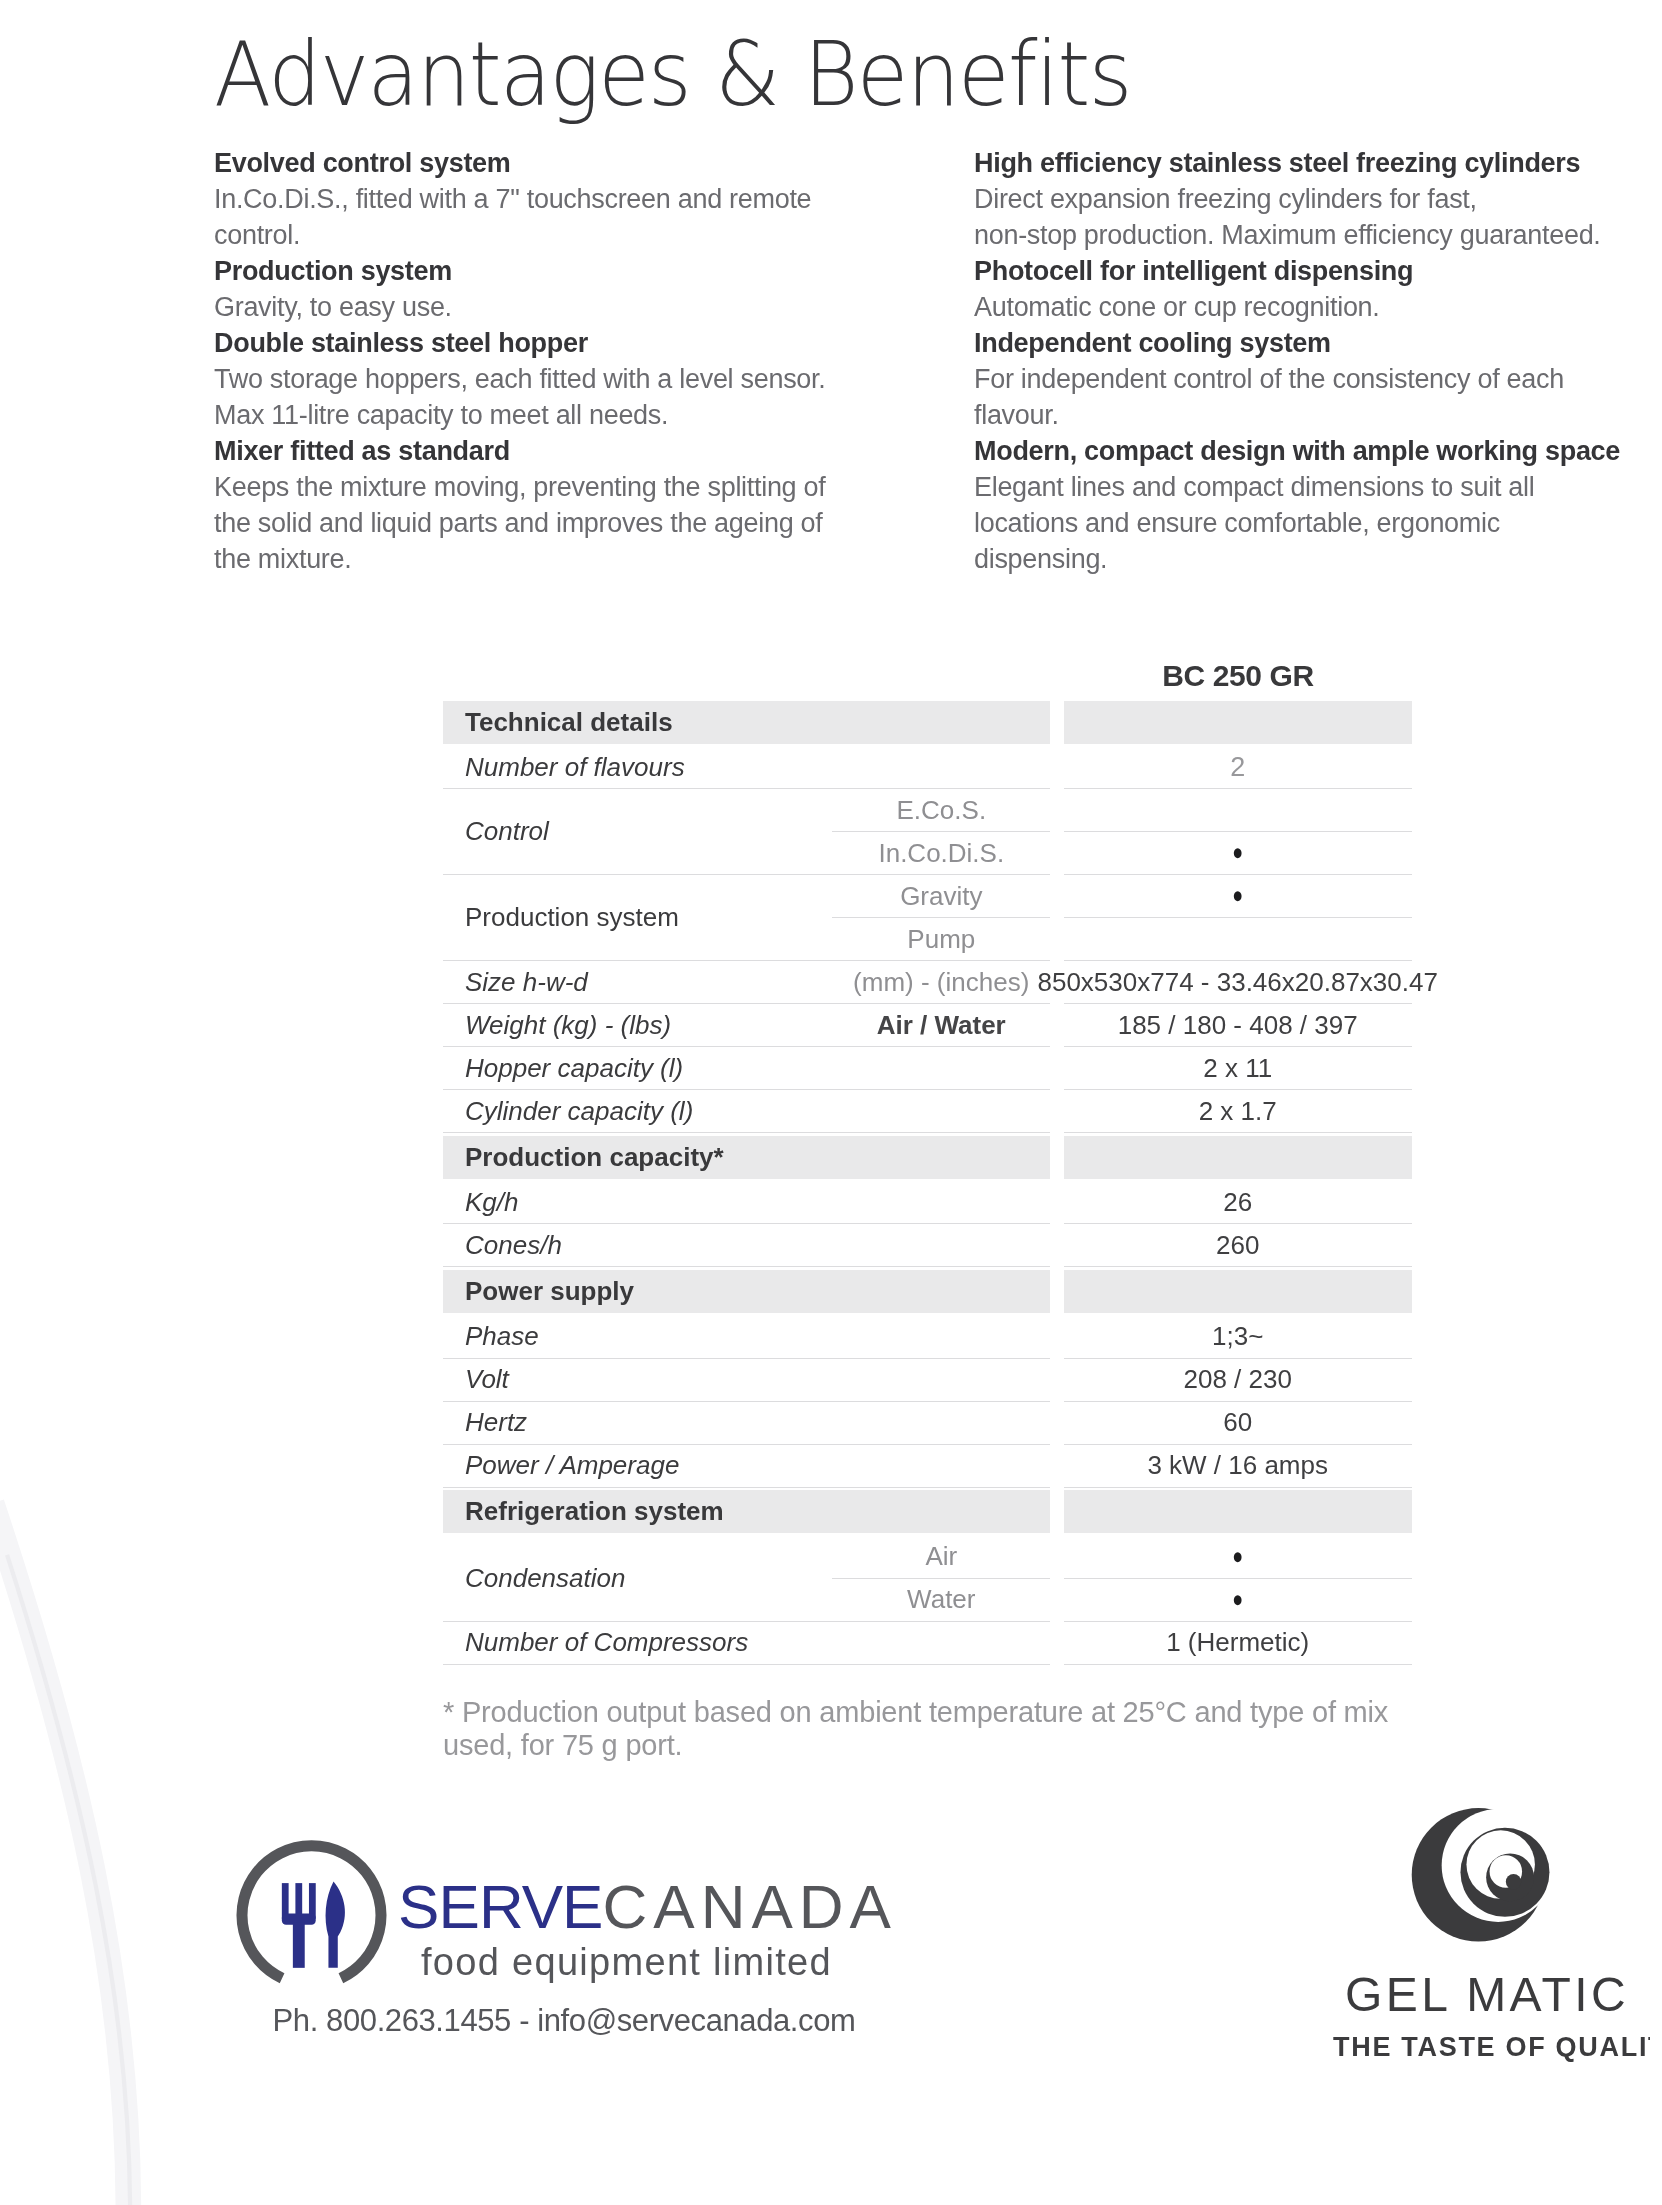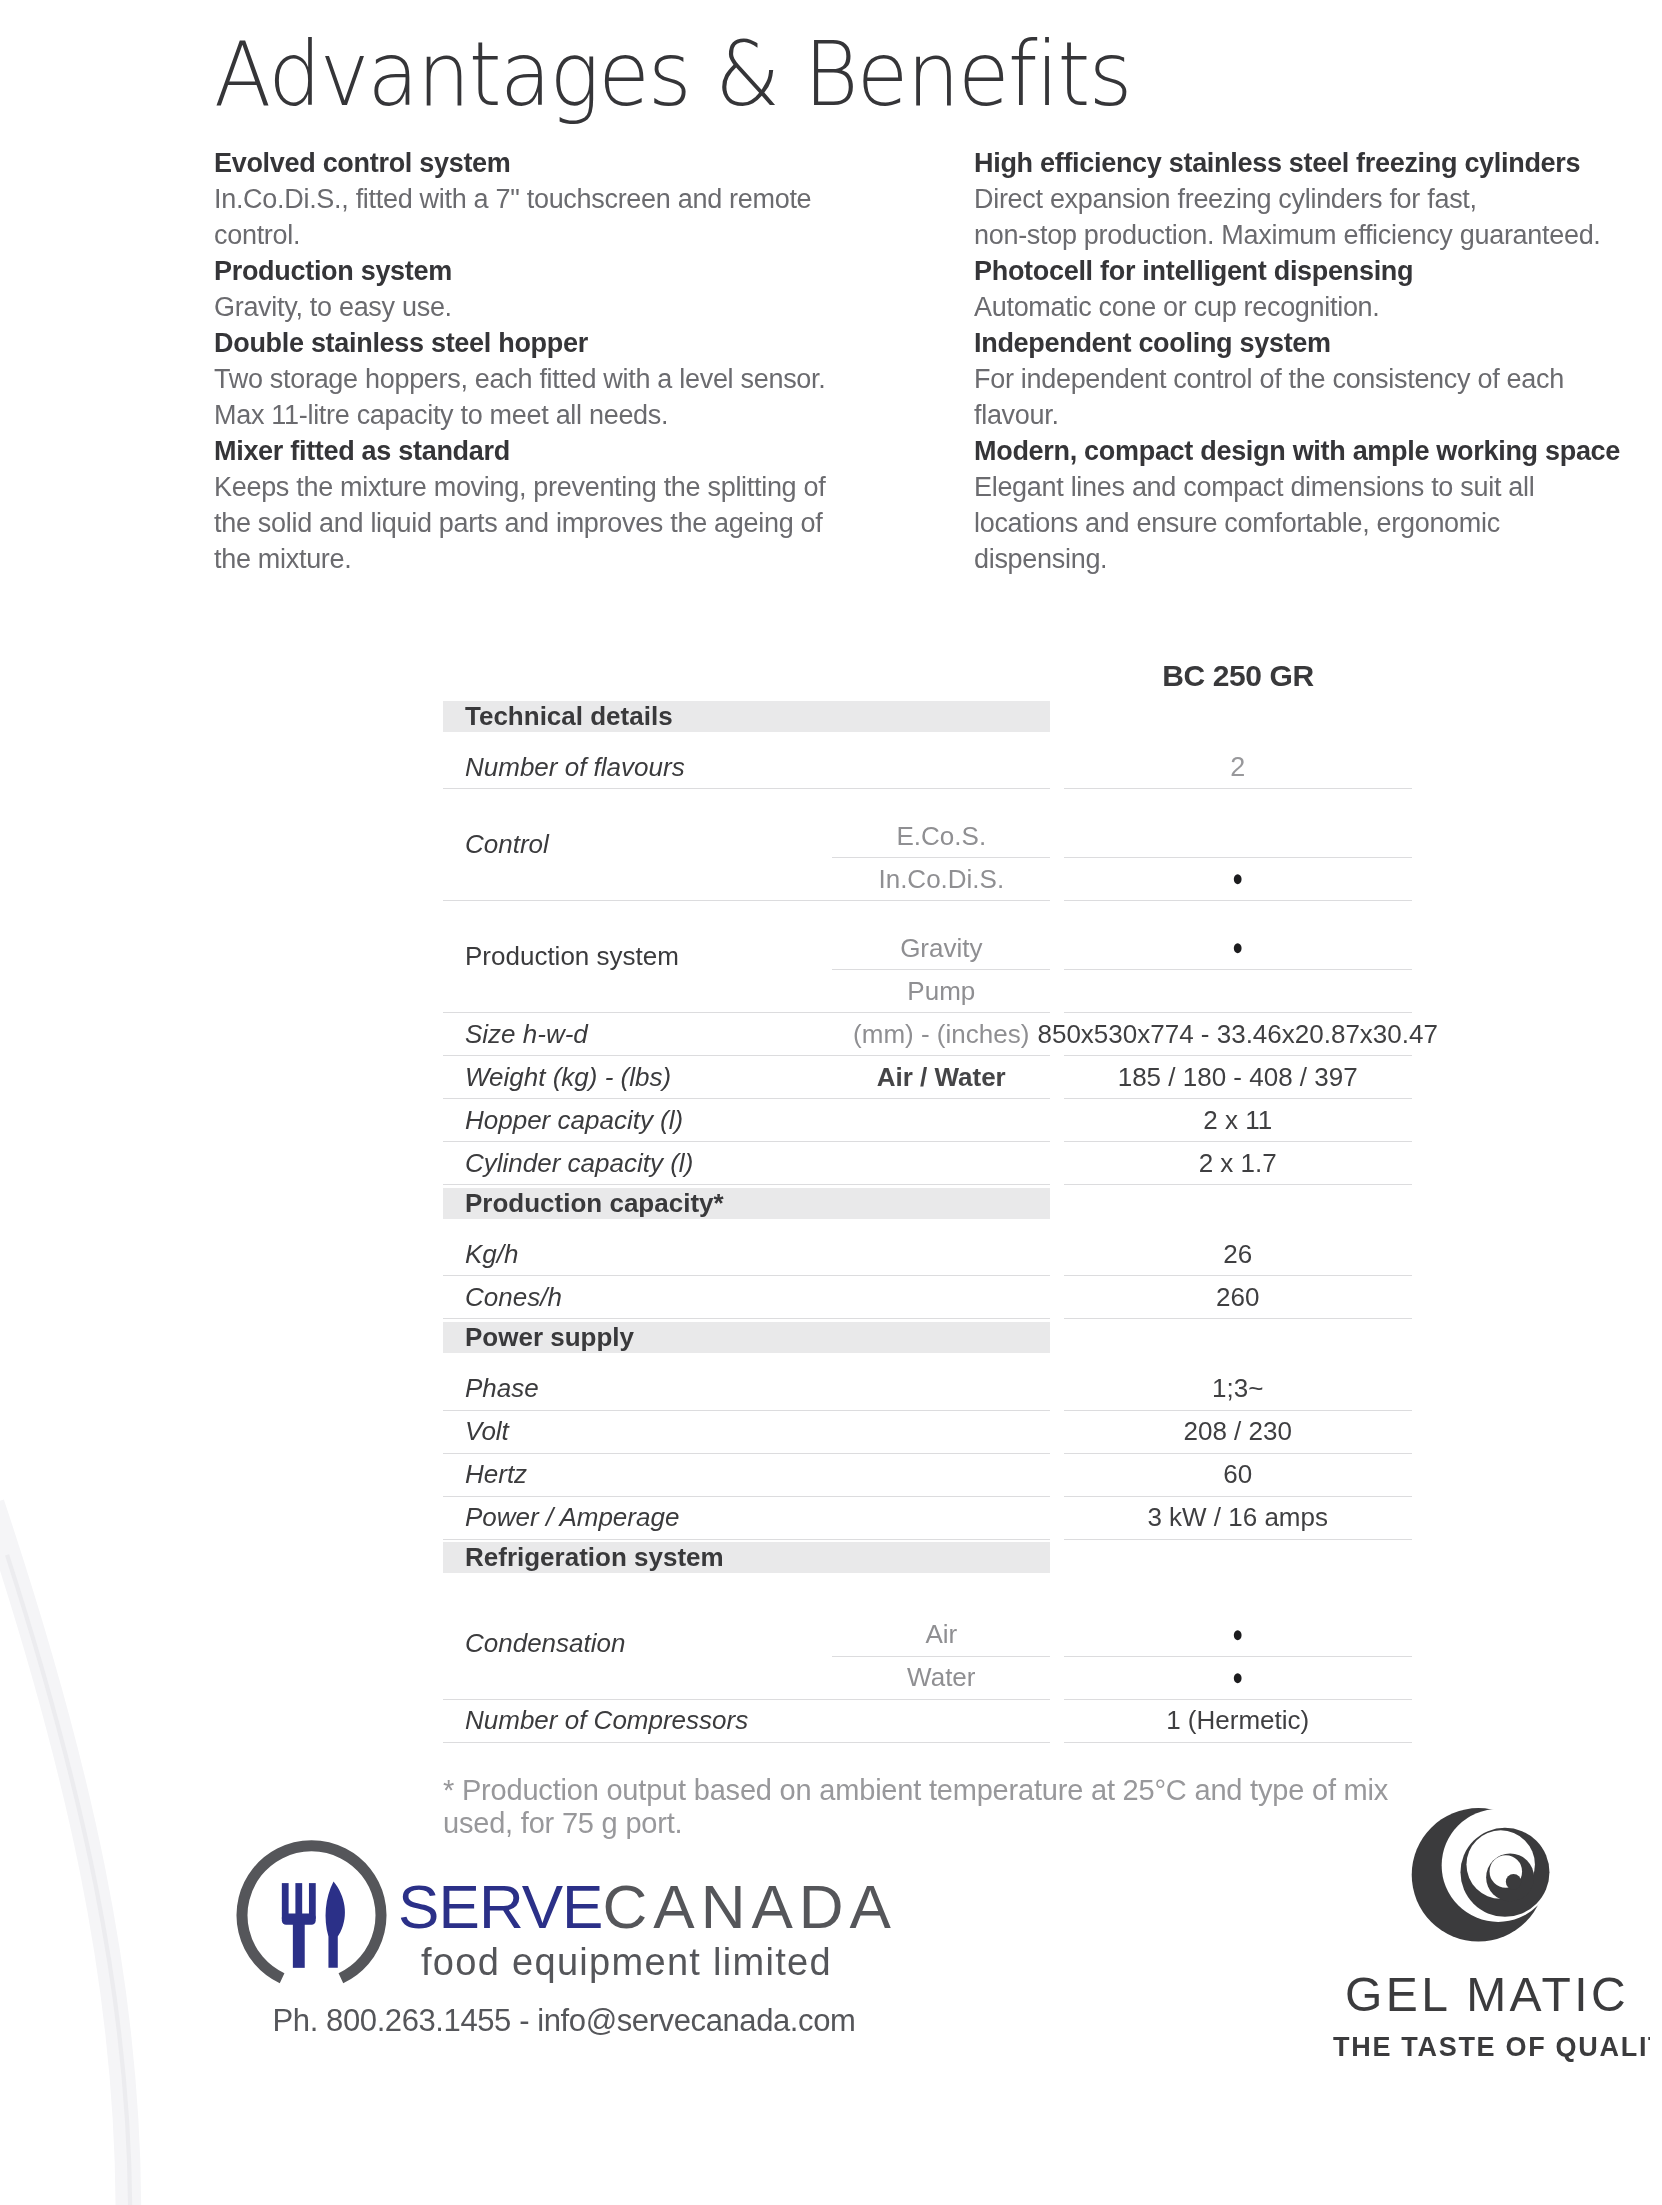--- a/index.html
+++ b/index.html
@@ -16,37 +16,37 @@
   .bcol.left{left:214px;width:718px;}
   .bcol.right{left:974px;width:684px;}
   .b-title{font-weight:bold;color:var(--c-heading,#353538);letter-spacing:-0.3px;}
   .b-body{color:var(--c-body,#6b6b6f);white-space:pre-line;letter-spacing:-0.3px;}
   
   .spec{position:absolute;left:443px;top:654px;width:969px;font-size:26px;}
   .spec *{box-sizing:border-box;}
   .spec-head{margin-left:621px;width:348px;height:44px;display:flex;align-items:center;
              justify-content:center;font-weight:bold;font-size:30px;color:#39393b;letter-spacing:-0.4px;}
   .row{display:flex;}
-  .r-section{height:43px;margin:2.6px 0;flex-direction:column;}
+  .r-section{height:43px;margin:2.6px 0;}
   .sec-left{width:607px;background:var(--c-sectionbg,#e9e9ea);display:flex;align-items:center;
             padding-left:22px;font-weight:bold;color:#39393b;}
   .sec-right{width:348px;background:var(--c-sectionbg,#e9e9ea);}
   .c-gap{width:13.7px;}
   .r-simple{height:43px;}
   .lblock{display:flex;width:607px;border-bottom:1.7px solid var(--c-divider,#dcdcde);}
   .c-label{width:390px;padding-left:22px;display:flex;align-items:center;color:#3b3b3d;}
   .g-label{width:390px;padding-left:22px;display:flex;align-items:center;color:#3b3b3d;
            border-bottom:1.7px solid var(--c-divider,#dcdcde);}
   .it{font-style:italic;}
   .c-sub{width:218px;display:flex;align-items:center;justify-content:center;color:#8f8f92;}
   .c-sub.sb{color:#454547;font-weight:bold;}
   .c-val{width:348px;display:flex;align-items:center;justify-content:center;white-space:nowrap;color:#3f3f41;}
   .r-simple .c-val{border-bottom:1.7px solid var(--c-divider,#dcdcde);}
   .c-val.vl{color:#98989b;font-weight:300;font-size:27px;}
-  .g-rows{display:flex;flex-direction:column;margin-top:26px;}
+  .g-rows{display:flex;flex-direction:column;}
   .srow{display:flex;height:43px;}
   .srow .c-sub,.srow .c-val{border-bottom:1.7px solid var(--c-divider,#dcdcde);}
   .dot{font-size:22px;color:#1c1c1e;transform:scaleX(.82) scaleY(1.05);line-height:1;}
   .footnote{margin-top:31px;font-size:29px;color:#98989b;letter-spacing:-0.2px;}
   
   .serve{position:absolute;left:231px;top:1837px;width:684px;}
   .sc-logo{position:absolute;left:0;top:3.4px;}
   .sc-word{position:absolute;left:167px;top:34px;font-size:62px;white-space:nowrap;letter-spacing:0;}
   .sc-serve{font-weight:normal;color:var(--c-navy,#2b3088);letter-spacing:-0.9px;}
   .sc-canada{color:var(--c-darkgray,#55565a);letter-spacing:6px;}

